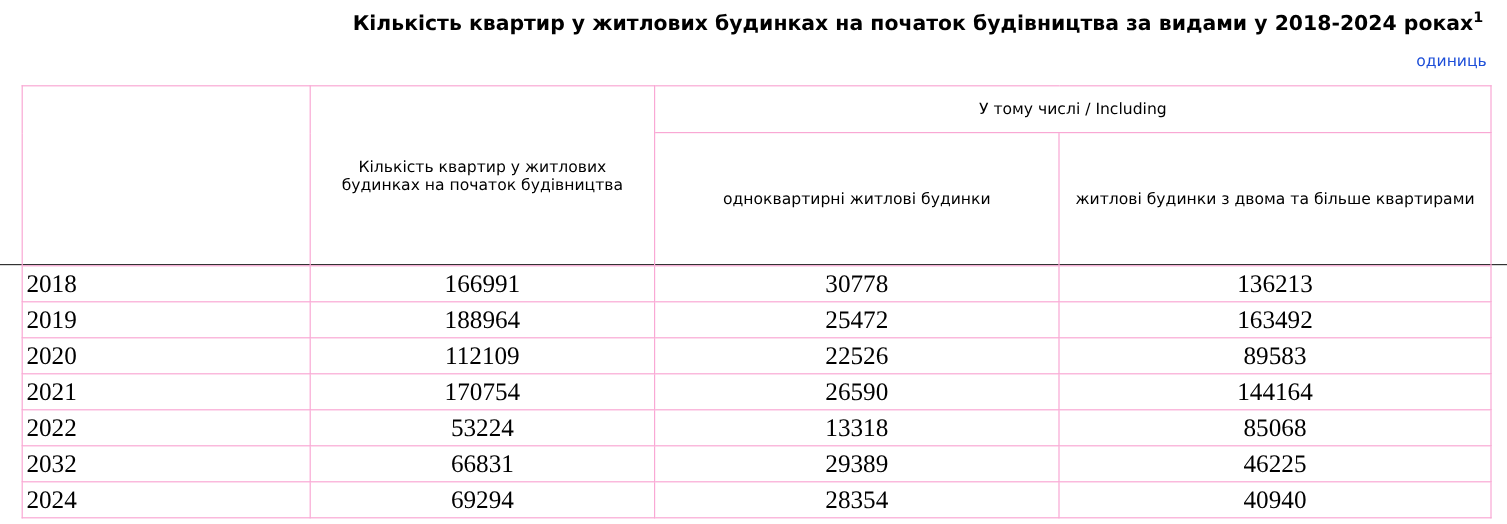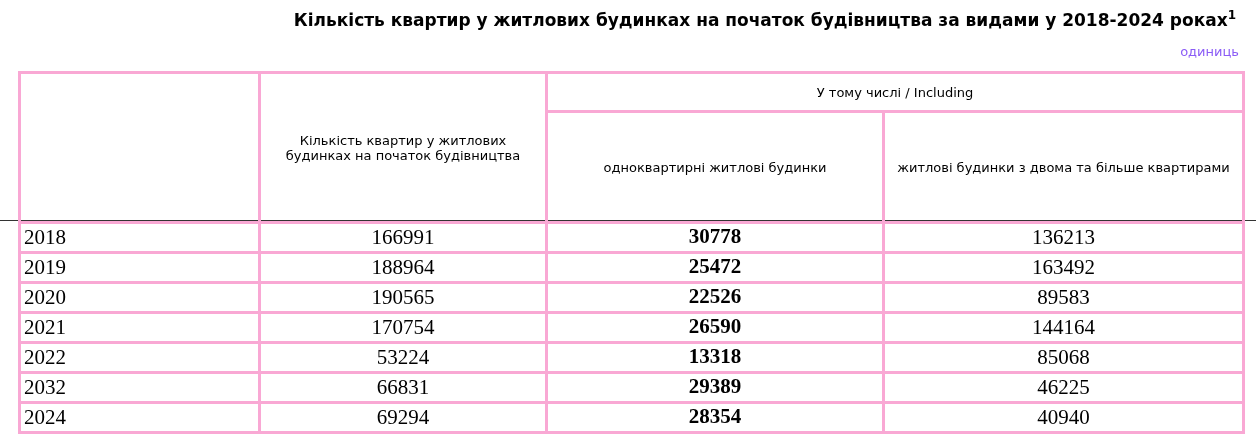--- a/index.html
+++ b/index.html
@@ -25,38 +25,38 @@
   .title sup {
     font-size: 12px;
     vertical-align: super;
     line-height: 0;
   }
   .units {
     position: absolute;
     top: 44px;
     right: 17px;
     font-size: 13px;
-    color: #8b5cf6;
+    color: #1d4ed8;
   }
   
   .full-rule {
     position: absolute;
     top: 220px; left: 0;
     width: 1256px; height: 1px;
     background: #333333;
   }
   table.data-table {
     position: absolute;
     top: 71px; left: 18px;
     width: 1224px;
     border-collapse: collapse;
     table-layout: fixed;
   }
   .data-table th, .data-table td {
-    border: 3px solid #f9a8d4;
+    border: 1px solid #f9a8d4;
     overflow: hidden;
   }
   .data-table th {
     font-family: "DejaVu Sans", sans-serif;
     font-size: 13px;
     font-weight: normal;
     text-align: center;
     vertical-align: middle;
     padding: 2px 10px;
     color: #000000;
@@ -74,21 +74,20 @@
   td.year-cell {
     text-align: left;
     padding-left: 3px;
   }
   td.num-cell {
     text-align: center;
   }
   td.num-single {
     vertical-align: bottom;
     padding-bottom: 2px;
-    font-weight: bold;
   }
 </style>
 </head>
 <body>
 
 <div class="title"><span>Кількість квартир у житлових будинках на початок будівництва за видами у 2018-2024 роках</span><sup>1</sup></div>
 
 <div class="units">одиниць</div>
 
 <div class="full-rule"></div>
@@ -119,21 +118,21 @@
       <td class="num-cell">136213</td>
     </tr>
     <tr class="data-row">
       <td class="year-cell">2019</td>
       <td class="num-cell">188964</td>
       <td class="num-cell num-single">25472</td>
       <td class="num-cell">163492</td>
     </tr>
     <tr class="data-row">
       <td class="year-cell">2020</td>
-      <td class="num-cell">190565</td>
+      <td class="num-cell">112109</td>
       <td class="num-cell num-single">22526</td>
       <td class="num-cell">89583</td>
     </tr>
     <tr class="data-row">
       <td class="year-cell">2021</td>
       <td class="num-cell">170754</td>
       <td class="num-cell num-single">26590</td>
       <td class="num-cell">144164</td>
     </tr>
     <tr class="data-row">

